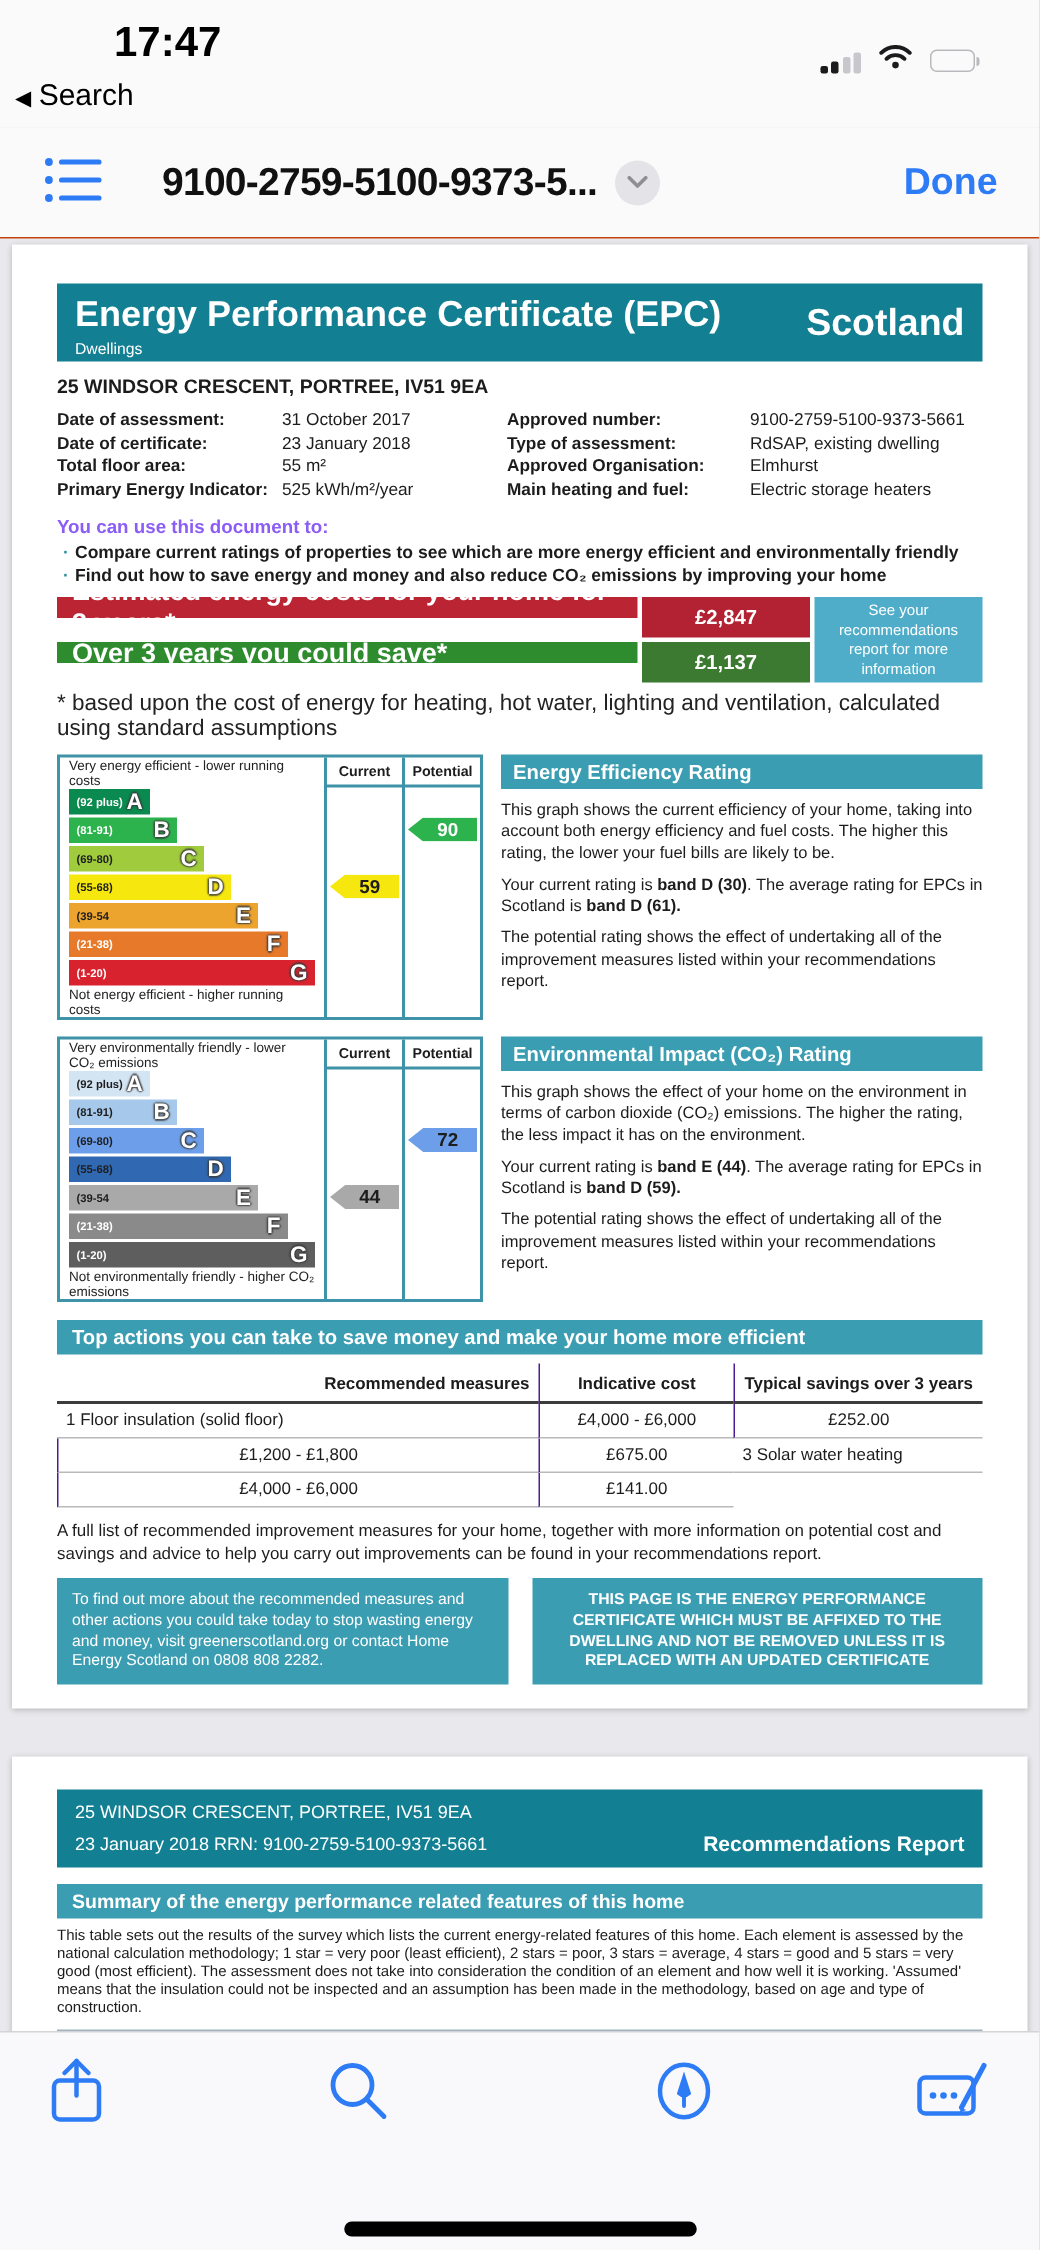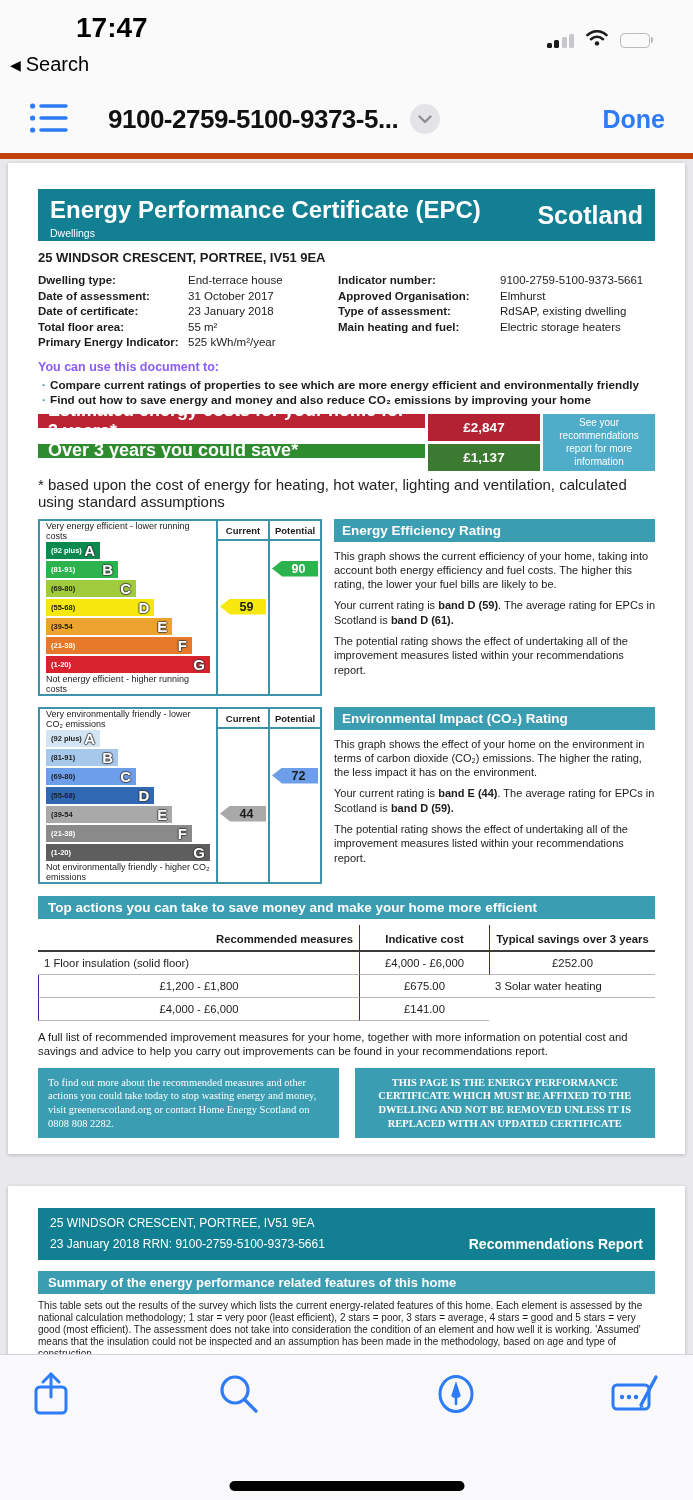--- a/index.html
+++ b/index.html
@@ -17,21 +17,21 @@
   .sig i{display:block;width:5px;border-radius:1.5px;background:#1b1b1d;}
   .sig i:nth-child(1){height:5px;} .sig i:nth-child(2){height:8px;}
   .sig i:nth-child(3){height:11px;background:#c8c8cc;} .sig i:nth-child(4){height:14px;background:#c8c8cc;}
   .batt{display:flex;align-items:center;}
   .batt .body{width:30px;height:15px;border:1.5px solid #b9b9bd;border-radius:4.5px;padding:1.5px;}
   .batt .fill{width:10px;height:100%;background:#1b1b1d;border-radius:2px;}
   .batt .tip{width:2px;height:6px;background:#b9b9bd;border-radius:0 2px 2px 0;margin-left:1px;}
 
   
   .doc-header{position:absolute;top:85px;left:0;right:0;height:74px;background:#fafafa;
-              border-bottom:6px solid #c2410c;z-index:5;display:flex;align-items:center;padding:0 22px;}
+              border-bottom:1px solid #c2410c;z-index:5;display:flex;align-items:center;padding:0 22px;}
   .toc-btn{background:none;border:none;padding:0;margin-left:8px;cursor:pointer;}
   .doc-title{font-size:26px;font-weight:bold;color:#111;margin-left:40px;letter-spacing:-0.5px;}
   .dd-circle{width:30px;height:30px;border-radius:50%;background:#e3e3e8;display:flex;align-items:center;
              justify-content:center;margin-left:12px;cursor:pointer;}
   .done-btn{background:none;border:none;color:#2e7bf6;font-size:25px;font-weight:bold;margin-left:auto;
             font-family:"Liberation Sans",sans-serif;cursor:pointer;}
 
   
   .content{position:absolute;top:159px;left:0;right:0;bottom:0;background:#e9e9ed;}
   .page{margin:0 8px;background:#fff;box-shadow:0 1px 4px rgba(0,0,0,.22);}
@@ -86,21 +86,21 @@
   .panel p{font-size:11px;line-height:1.3;margin:7px 0 0;}
 
   
   .actions-banner{background:#3a9db2;color:#fff;font-weight:bold;font-size:13.5px;padding:4px 10px;margin-top:12px;}
   .atable{display:grid;grid-template-columns:1fr 130px 166px;font-size:11.3px;margin-top:6px;}
   .atable .h{font-weight:bold;padding:8px 6px 5px;border-bottom:2px solid #3c3c3c;text-align:right;}
   .atable .c{padding:5px 6px;border-bottom:1px solid #b9b9b9;}
   .atable .mid{text-align:center;border-left:1px solid #4c1d95;}
   .actions-foot{font-size:11.3px;line-height:1.3;margin-top:9px;}
 
-  .info-boxes{display:flex;gap:16px;margin-top:9px;font-family:Liberation Serif, serif;}
+  .info-boxes{display:flex;gap:16px;margin-top:9px;}
   .info-box{background:#3a9db2;color:#fff;font-size:10.5px;line-height:1.3;padding:8px 10px;flex:1;}
   .info-box.shout{font-weight:bold;text-align:center;display:flex;align-items:center;}
 
   
   .rr-header{background:#137f92;color:#fff;padding:8px 12px 9px;position:relative;}
   .rr-line{font-size:12px;}
   .rr-line + .rr-line{margin-top:7px;}
   .rr-title{position:absolute;right:12px;bottom:8px;font-weight:bold;font-size:14px;}
   .sum-banner{background:#3a9db2;color:#fff;font-weight:bold;font-size:13px;padding:4px 10px;margin-top:11px;}
   .sum-body{font-size:10px;line-height:1.2;margin-top:6px;}
@@ -182,52 +182,48 @@
           <div class="epc-sub">Dwellings</div>
         </div>
         <div class="epc-region">Scotland</div>
       </div>
 
       <div class="address">25 WINDSOR CRESCENT, PORTREE, IV51 9EA</div>
 
       <div class="details">
         <div class="dcol">
             <div class="drow">
-              <span class="dlabel">Dwelling type:</span>
-              <span class="dvalue">End-terrace house</span>
-            </div>
-            <div class="drow">
               <span class="dlabel">Date of assessment:</span>
               <span class="dvalue">31 October 2017</span>
             </div>
             <div class="drow">
               <span class="dlabel">Date of certificate:</span>
               <span class="dvalue">23 January 2018</span>
             </div>
             <div class="drow">
               <span class="dlabel">Total floor area:</span>
               <span class="dvalue">55 m²</span>
             </div>
             <div class="drow">
               <span class="dlabel">Primary Energy Indicator:</span>
               <span class="dvalue">525 kWh/m²/year</span>
             </div>
           </div>
         <div class="dcol right">
             <div class="drow">
-              <span class="dlabel">Indicator number:</span>
+              <span class="dlabel">Approved number:</span>
               <span class="dvalue">9100-2759-5100-9373-5661</span>
+            </div>
+            <div class="drow">
+              <span class="dlabel">Type of assessment:</span>
+              <span class="dvalue">RdSAP, existing dwelling</span>
             </div>
             <div class="drow">
               <span class="dlabel">Approved Organisation:</span>
               <span class="dvalue">Elmhurst</span>
-            </div>
-            <div class="drow">
-              <span class="dlabel">Type of assessment:</span>
-              <span class="dvalue">RdSAP, existing dwelling</span>
             </div>
             <div class="drow">
               <span class="dlabel">Main heating and fuel:</span>
               <span class="dvalue">Electric storage heaters</span>
             </div>
           </div>
       </div>
 
       <div class="usage-h">You can use this document to:</div>
       <div class="bullets">
@@ -303,21 +299,21 @@
               <div class="pointer" style="background: rgb(246, 232, 14); color: rgb(29, 29, 29); top: 78px;">59</div>
             </div>
             <div class="ptr-col">
               <div class="ptr-head">Potential</div>
               <div class="pointer" style="background: rgb(45, 179, 77); color: rgb(255, 255, 255); top: 40px;">90</div>
             </div>
           </div>
         <div class="panel">
           <div class="panel-banner">Energy Efficiency Rating</div>
           <p>This graph shows the current efficiency of your home, taking into account both energy efficiency and fuel costs. The higher this rating, the lower your fuel bills are likely to be.</p>
-          <p><span>Your current rating is </span><b>band D (59)</b><span>. The average rating for EPCs in Scotland is </span><b>band D (61).</b></p>
+          <p><span>Your current rating is </span><b>band D (30)</b><span>. The average rating for EPCs in Scotland is </span><b>band D (61).</b></p>
           <p>The potential rating shows the effect of undertaking all of the improvement measures listed within your recommendations report.</p>
         </div>
       </div>
 
       <div class="rating-sec" style="margin-top:11px;">
         <div class="chart">
             <div class="bands">
               <div class="chart-edge-label">Very environmentally friendly - lower CO₂ emissions</div>
               <div class="band-row">
                 <div class="band-bar" style="width: 33%; background: rgb(211, 228, 243); color: rgb(29, 29, 29);">

